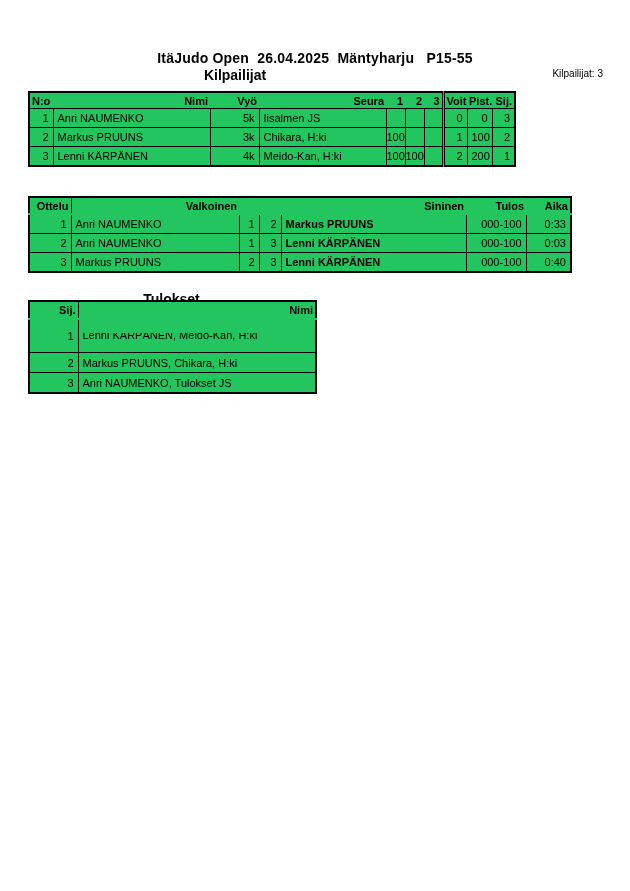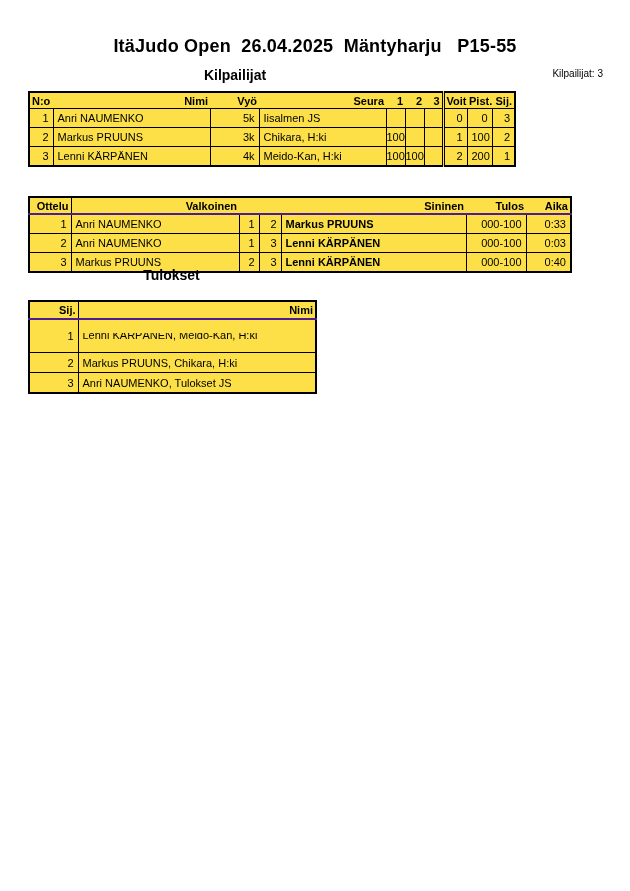--- a/index.html
+++ b/index.html
@@ -7,50 +7,50 @@
     position: relative;
     width: 630px;
     height: 891px;
     background: #ffffff;
     color: #000000;
     font-family: "Liberation Sans", sans-serif;
     overflow: hidden;
   }
   .doc-title {
     position: absolute;
-    top: 36px; left: 0;
+    top: 50px; left: 0;
     width: 630px;
     text-align: center;
-    font-size: 18px;
+    font-size: 14px;
     font-weight: bold;
     white-space: pre;
     letter-spacing: 0.2px;
   }
   .sec-title {
     position: absolute;
     font-size: 14px;
     font-weight: bold;
     text-align: center;
   }
   .sec-title.kilp { top: 67px;  left: 28px; width: 414px; }
   .sec-title.ott  { top: 179px; left: 28px; width: 542px; }
-  .sec-title.tul  { top: 267px; left: 28px; width: 287px; }
+  .sec-title.tul  { top: 291px; left: 28px; width: 287px; }
   .comp-count {
     position: absolute;
     top: 68px; right: 27px;
     font-size: 10px;
   }
   table {
     position: absolute;
     border-collapse: collapse;
     table-layout: fixed;
     font-family: "Liberation Sans", sans-serif;
     font-size: 11px;
     color: #000000;
-    background: #fde047;
+    background: #22c55e;
     border: 2px solid #000000;
   }
   table.kilp { left: 28px; top: 91px;  width: 488px; }
   table.ott  { left: 28px; top: 196px; width: 542px; }
   table.tul  { left: 28px; top: 300px; width: 287px; }
 
   td {
     border: 1px solid #000000;
     height: 18px;
     padding: 0 4px;
@@ -60,21 +60,21 @@
   th {
     border: none;
     border-bottom: 1px solid #000000;
     height: 15px;
     padding: 0 2px;
     font-size: 11px;
     font-weight: bold;
     white-space: nowrap;
     overflow: hidden;
   }
-  table.ott th, table.tul th { border-bottom: 2px solid #4c1d95; margin-top: 24px; }
+  table.ott th, table.tul th { border-bottom: 2px solid #22c55e; margin-top: 24px; }
   table.tul th { height: 16px; }
   table.tul td { height: 19px; }
 
   
   .sep-l { border-left: 3px double #000000 !important; }
   
   th.div-r { border-right: 1px solid #000000; }
 
   .c { text-align: right; }
   .l { text-align: left; }

